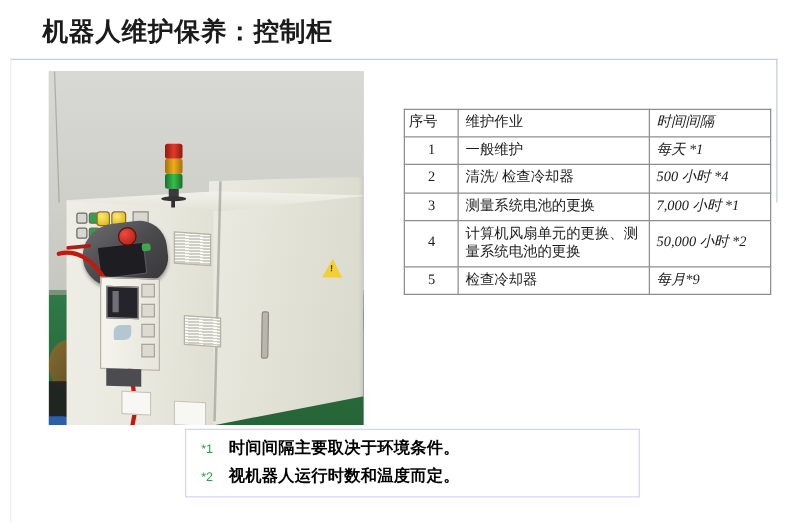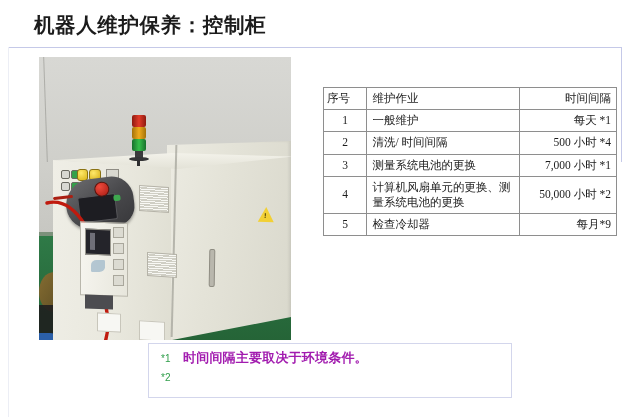--- a/index.html
+++ b/index.html
@@ -383,21 +383,21 @@
   }
   .mtable td, .mtable th {
     border: 1px solid #8e8e8e;
     padding: 3px 5px;
     vertical-align: middle;
     font-weight: normal;
     line-height: 1.32;
   }
   .mtable .c-no   { width: 36px; text-align: center; margin-left: 10px; }
   .mtable .c-task { width: 160px; text-align: left; }
-  .mtable .c-int  { width: 94px; text-align: right; }
+  .mtable .c-int  { width: 94px; text-align: left; font-style: italic; }
   .mtable thead td { text-align: left; }
   .mtable thead .c-no { text-align: left; padding-left: 3px; }
 
   
   .footnotes {
     position: absolute;
     left: 148px;
     top: 343px;
     width: 364px;
     height: 55px;
@@ -415,21 +415,21 @@
     font-family: "Liberation Sans", "DejaVu Sans", sans-serif;
     font-size: 10px;
     color: #2f9e4a;
     width: 22px;
     flex: 0 0 22px;
   }
   .fn-text {
     font-family: "DejaVu Sans", "Liberation Sans", sans-serif;
     font-size: 13px;
     font-weight: bold;
-    color: #a21caf;
+    color: #000000;
     letter-spacing: .2px;
     white-space: nowrap;
   }
 </style>
 </head>
 <body>
 
 <div class="slide-title">机器人维护保养：控制柜</div>
 
 <div class="content-frame"></div>
@@ -510,21 +510,21 @@
     </tr>
   </thead>
   <tbody>
     <tr>
       <td class="c-no">1</td>
       <td class="c-task">一般维护</td>
       <td class="c-int">每天 *1</td>
     </tr>
     <tr>
       <td class="c-no">2</td>
-      <td class="c-task">清洗/ 时间间隔</td>
+      <td class="c-task">清洗/ 检查冷却器</td>
       <td class="c-int">500 小时 *4</td>
     </tr>
     <tr>
       <td class="c-no">3</td>
       <td class="c-task">测量系统电池的更换</td>
       <td class="c-int">7,000 小时 *1</td>
     </tr>
     <tr>
       <td class="c-no">4</td>
       <td class="c-task">计算机风扇单元的更换、测量系统电池的更换</td>
@@ -538,14 +538,15 @@
   </tbody>
 </table>
 
 <div class="footnotes">
   <div class="fn-row">
     <span class="fn-mark">*1</span>
     <span class="fn-text">时间间隔主要取决于环境条件。</span>
   </div>
   <div class="fn-row">
     <span class="fn-mark">*2</span>
+    <span class="fn-text">视机器人运行时数和温度而定。</span>
   </div>
 </div>
 
 </body></html>

